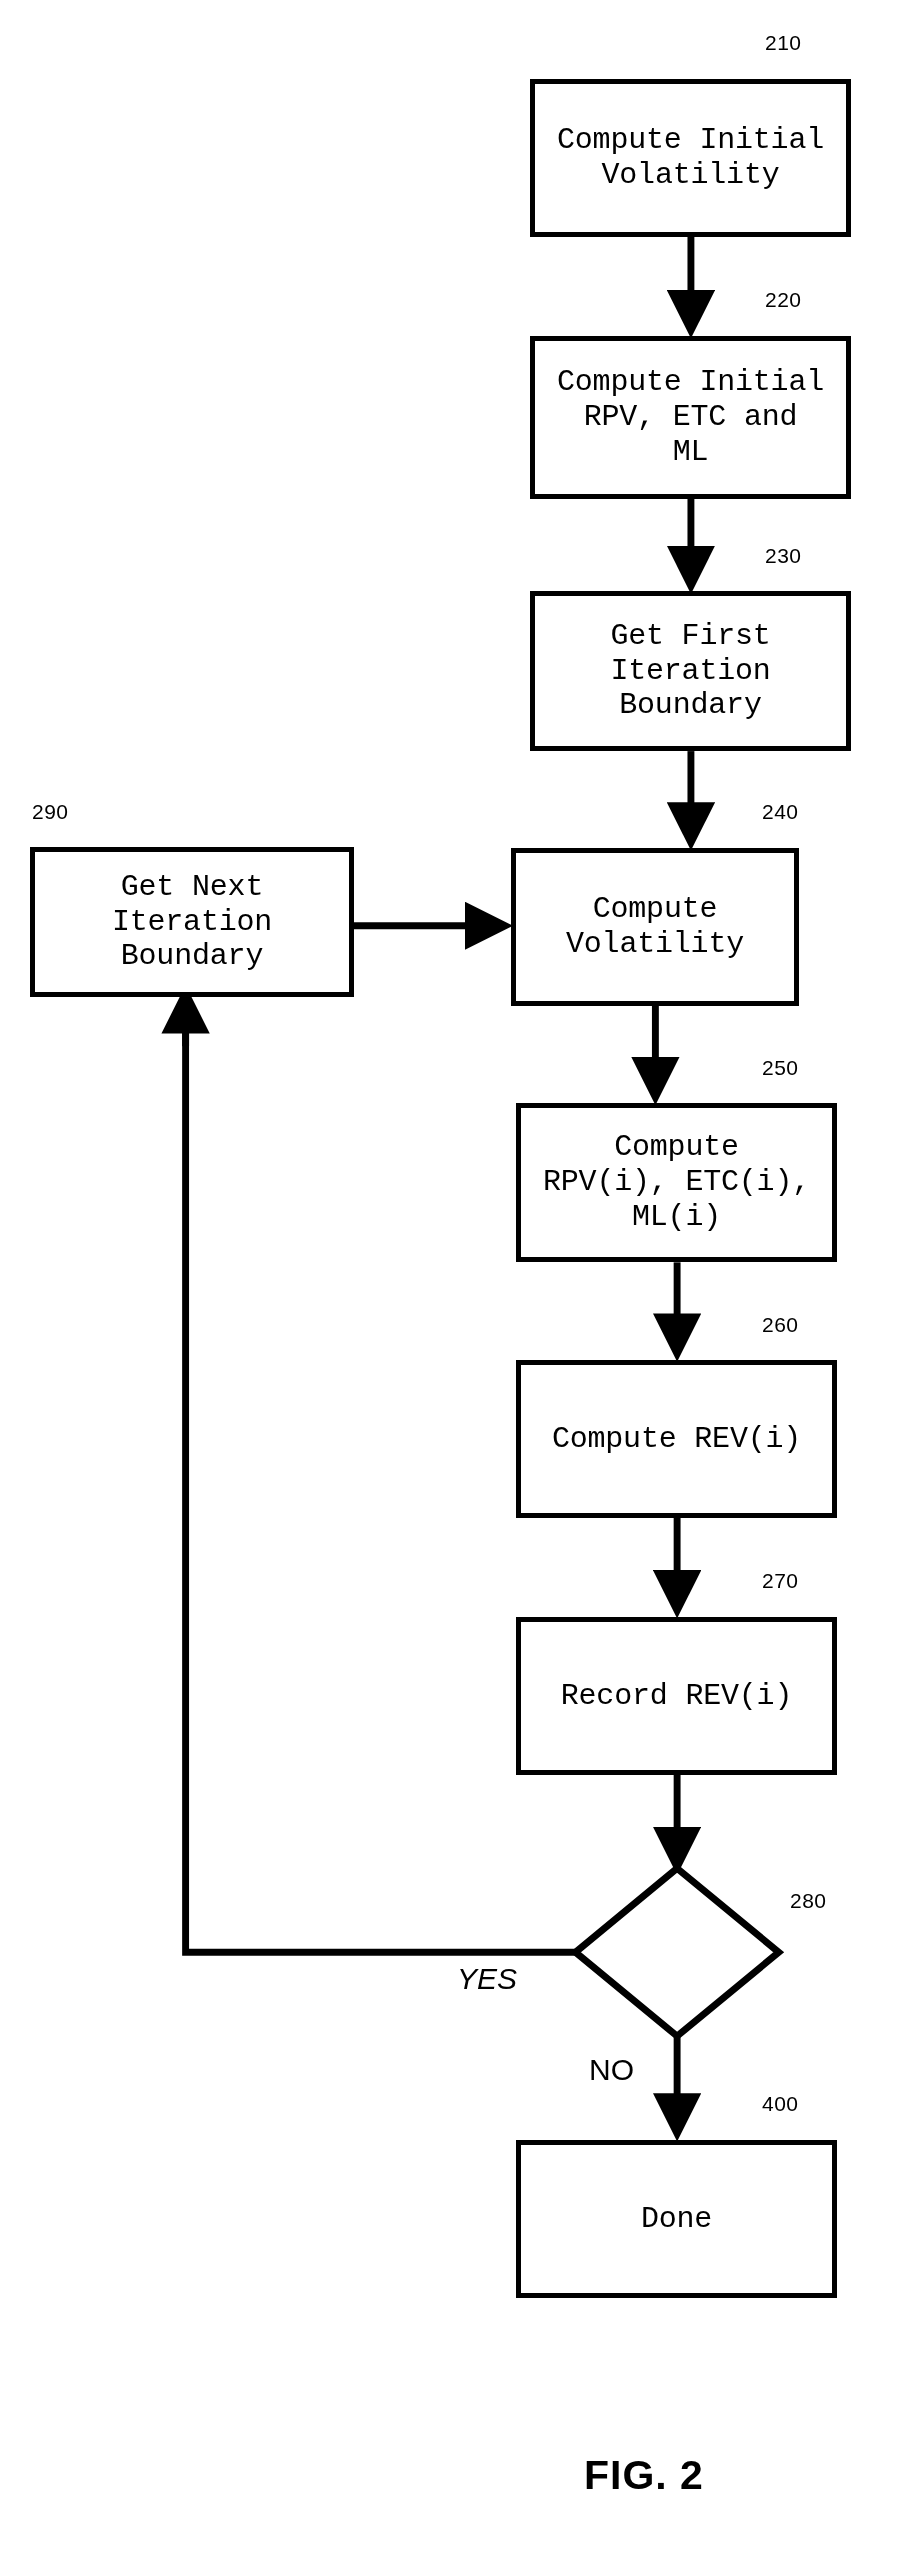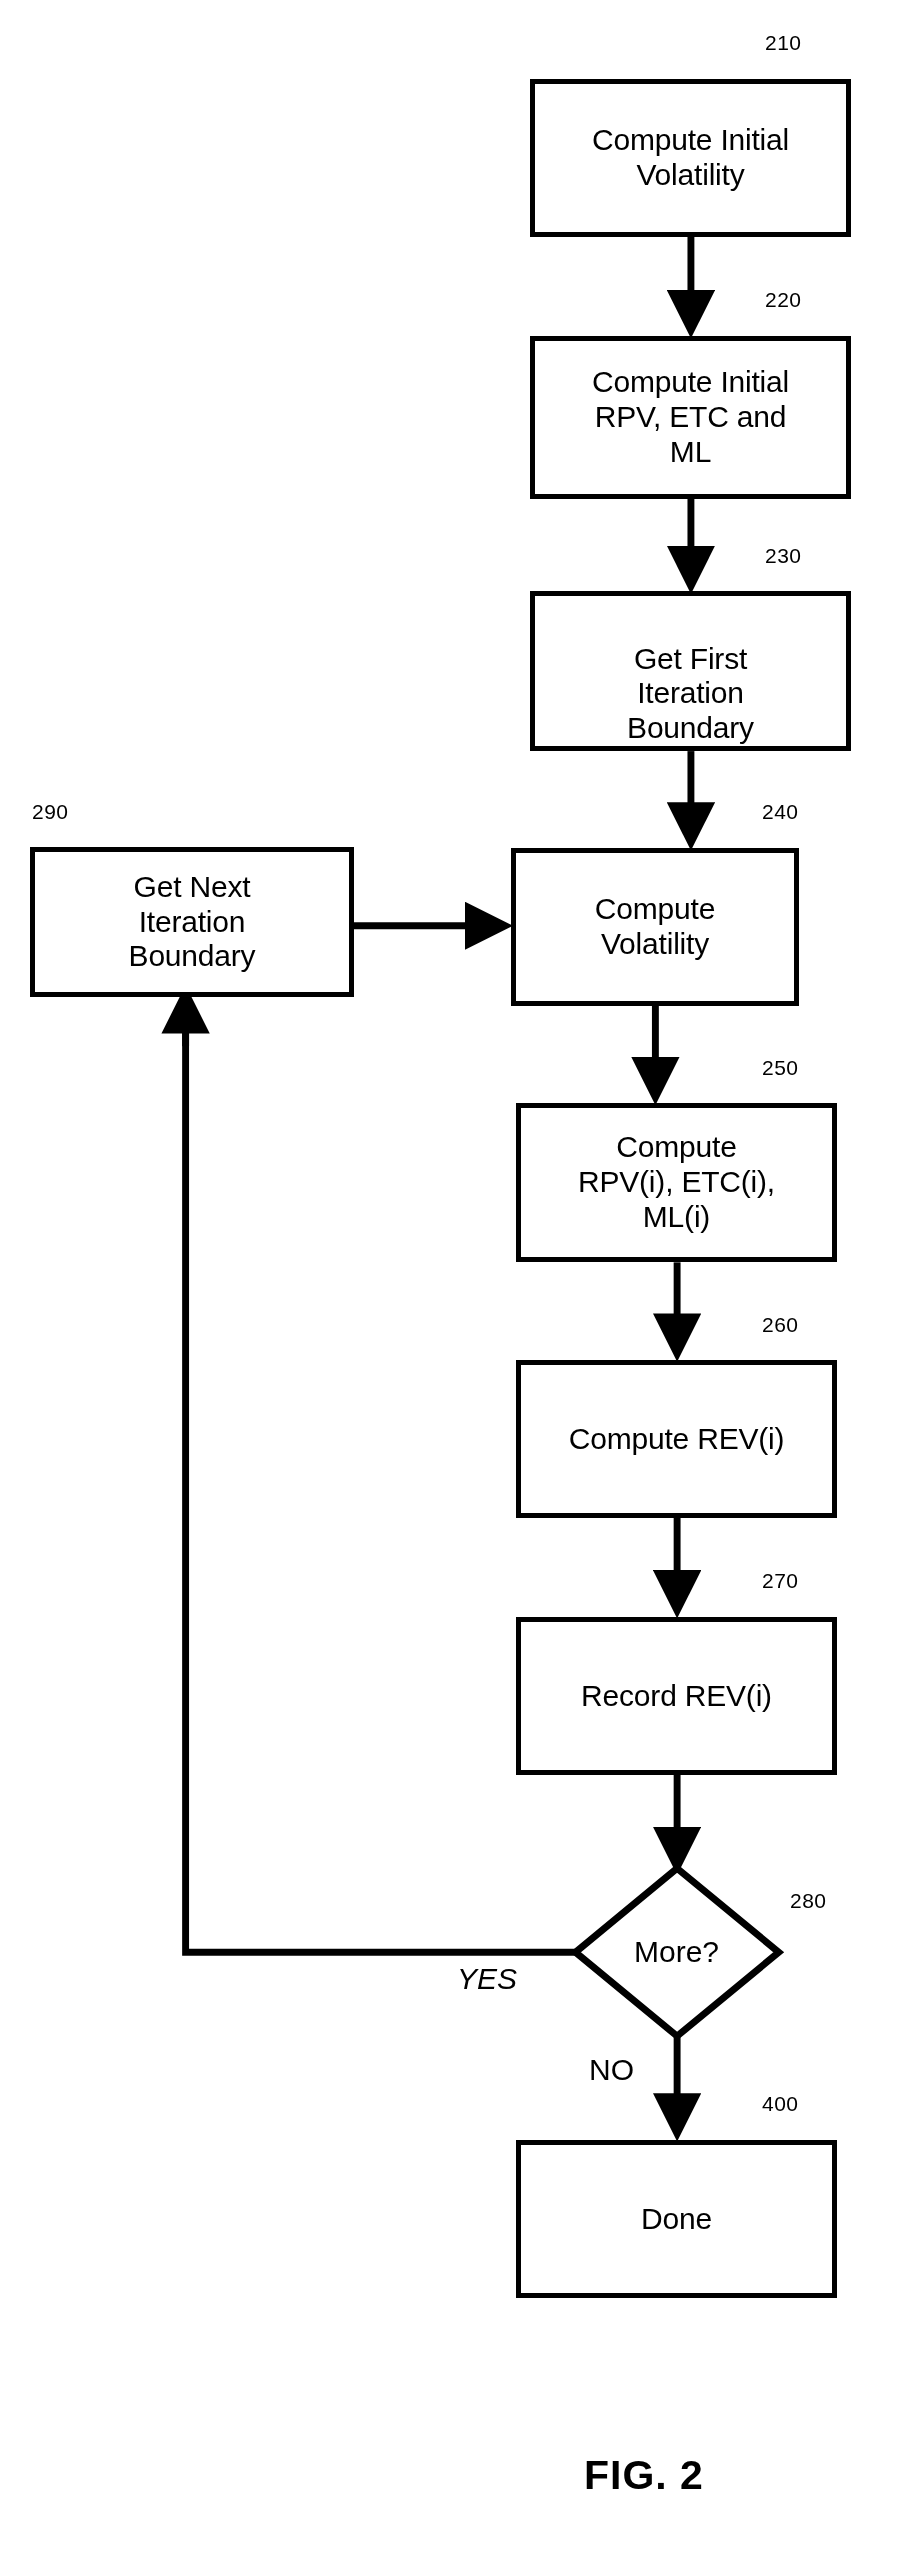--- a/index.html
+++ b/index.html
@@ -28,20 +28,21 @@
     justify-content: center;
     text-align: center;
     line-height: 1.16;
     font-size: 30px;
     letter-spacing: -0.2px;
   }
   .node .txt {
     display: block;
     white-space: pre-line;
     padding: 0 6px;
+    font-family: Liberation Mono, monospace;
   }
   .ref {
     position: absolute;
     font-size: 21px;
     letter-spacing: 0.5px;
     line-height: 1;
     white-space: nowrap;
   }
   .edge-label {
     position: absolute;
@@ -123,21 +124,21 @@
   </div>
   <div class="ref" style="left:765px; top:32px;">210</div>
 
   <div class="node" style="left:530px; top:336px; width:321px; height:163px;">
     <span class="txt">Compute Initial
 RPV, ETC and
 ML</span>
   </div>
   <div class="ref" style="left:765px; top:289px;">220</div>
 
-  <div class="node" style="left:530px; top:591px; width:321px; height:160px;align-items:flex-end;">
+  <div class="node" style="left:530px; top:591px; width:321px; height:160px;">
     <span class="txt">Get First
 Iteration
 Boundary</span>
   </div>
   <div class="ref" style="left:765px; top:545px;">230</div>
 
   <div class="node" style="left:30px; top:847px; width:324px; height:150px;text-align:center;">
     <span class="txt">Get Next
 Iteration
 Boundary</span>
@@ -160,23 +161,20 @@
   <div class="node" style="left:516px; top:1360px; width:321px; height:158px;">
     <span class="txt">Compute REV(i)</span>
   </div>
   <div class="ref" style="left:762px; top:1314px;">260</div>
 
   <div class="node" style="left:516px; top:1617px; width:321px; height:158px;">
     <span class="txt">Record REV(i)</span>
   </div>
   <div class="ref" style="left:762px; top:1570px;">270</div>
 
-  <div class="diamond-wrap" style="left:575px; top:1868px; width:203px; height:168px;">
-    <span class="dlabel">More?</span>
-  </div>
   <div class="ref" style="left:790px; top:1890px;">280</div>
 
   <div class="node" style="left:516px; top:2140px; width:321px; height:158px;">
     <span class="txt">Done</span>
   </div>
   <div class="ref" style="left:762px; top:2093px;">400</div>
 
   <div class="edge-label" style="left:457px; top:1964px;font-style:italic;">YES</div>
   <div class="edge-label" style="left:589px; top:2055px;">NO</div>
 

